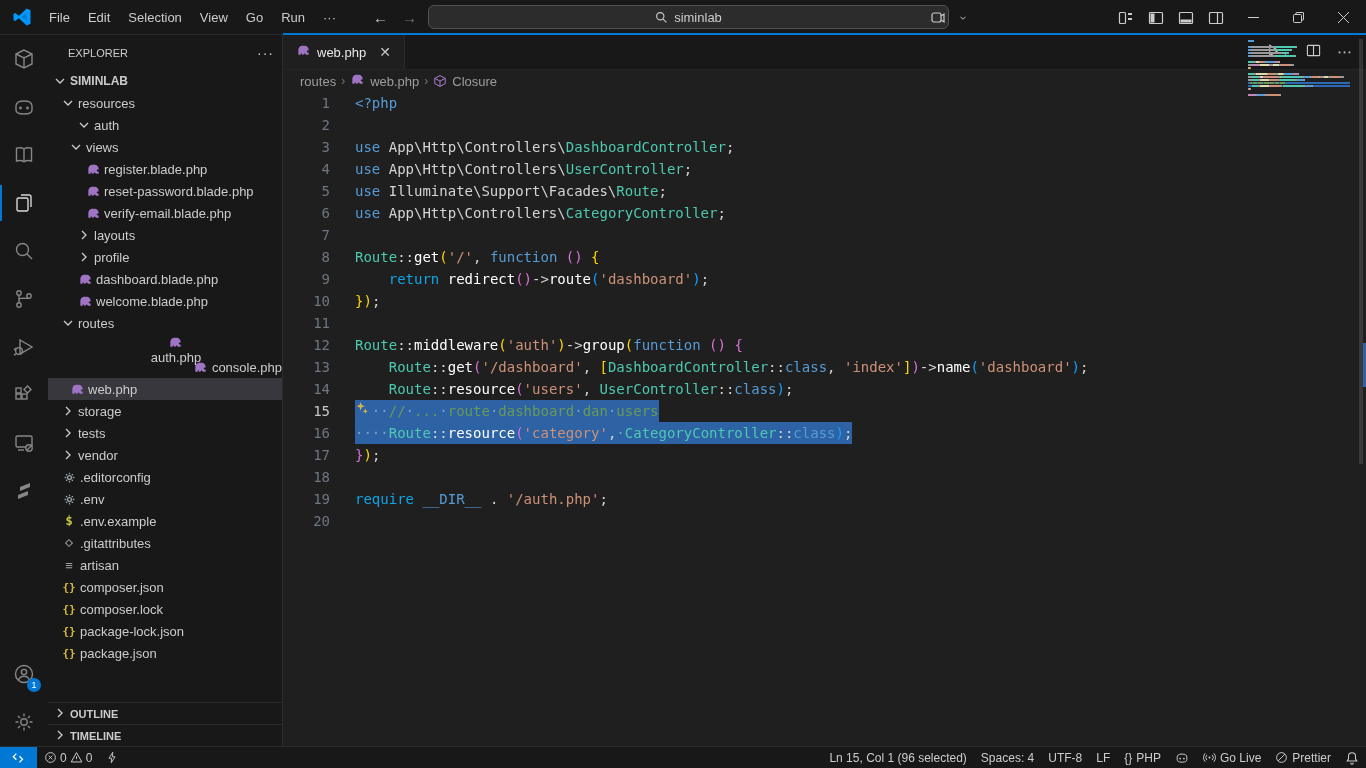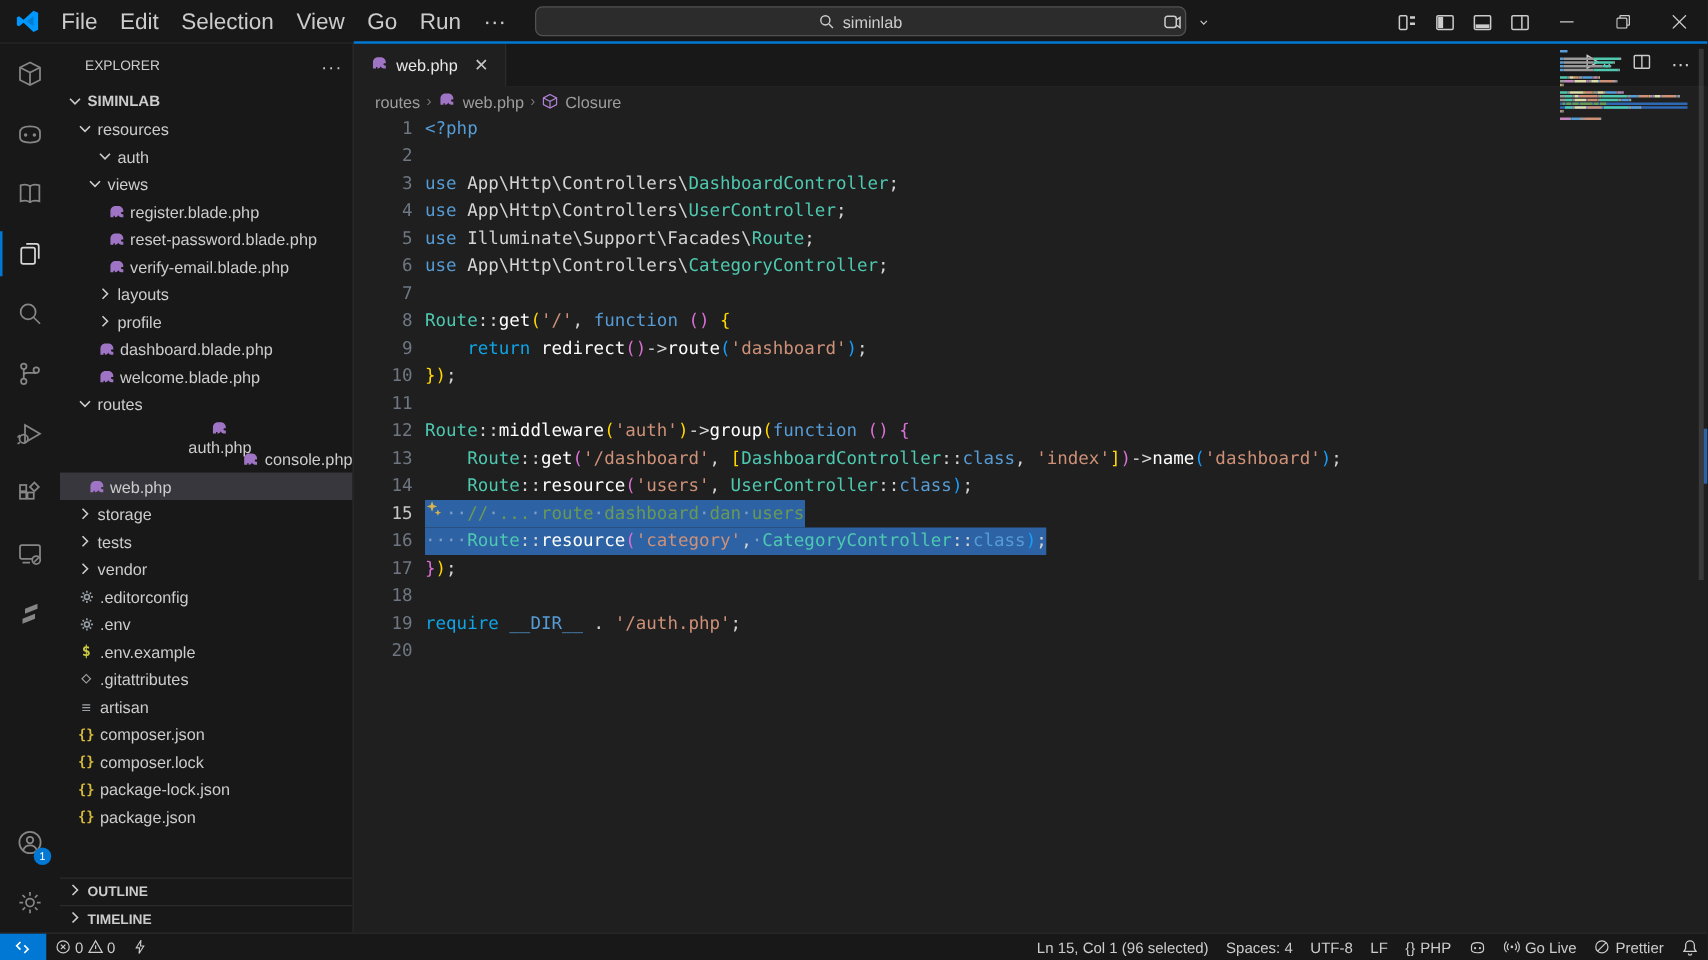--- a/index.html
+++ b/index.html
@@ -4,21 +4,21 @@
 <style>
   * { box-sizing: border-box; }
   html,body { margin:0; padding:0; width:1366px; height:768px; background:#1f1f1f;
     font-family:"Liberation Sans", sans-serif; color:#cccccc; overflow:hidden; }
   .app { position:relative; width:1366px; height:768px; }
 
   
   .titlebar { position:absolute; top:0; left:0; right:0; height:35px; background:#181818;
     display:flex; align-items:center; border-bottom:1px solid #2b2b2b; }
   .vslogo { width:20px; height:20px; margin:0 8px 0 12px; flex:0 0 auto; }
-  .menus { display:flex; font-size:18px; color:#cccccc; }
+  .menus { display:flex; font-size:13px; color:#cccccc; }
   .menu-item { padding:4px 9px; border-radius:5px; cursor:default; }
   .nav-arrows { display:flex; gap:14px; margin-left:28px; font-size:15px; }
   .nav-arrows .dim { color:#7a7a7a; }
   .searchbox { position:absolute; left:428px; top:5px; width:521px; height:24px;
     background:#2c2c2c; border:1px solid #525252; border-radius:6px; display:flex;
     align-items:center; justify-content:center; gap:6px; font-size:13px; color:#cccccc; }
   .tb-right { position:absolute; right:0; top:0; height:35px; display:flex; align-items:center; }
   .tb-icon { width:30px; height:26px; display:flex; align-items:center; justify-content:center;
     border-radius:5px; color:#cccccc; }
   .win-btn { width:45px; height:35px; display:flex; align-items:center; justify-content:center; color:#cccccc; }
@@ -64,21 +64,21 @@
   .tab .close { color:#c5c5c5; font-size:14px; margin-left:4px; padding:1px 3px; border-radius:4px; }
   .editor-actions { margin-left:auto; display:flex; align-items:center; gap:16px; padding-right:14px; color:#cccccc; }
   .breadcrumb { height:22px; display:flex; align-items:center; gap:5px; padding-left:16px; font-size:13px; color:#9d9d9d; }
   .bc-sep { color:#767676; font-size:12px; }
 
   .code { position:relative; padding-top:0; font-family:"DejaVu Sans Mono", monospace;
     font-size:14px; line-height:22px; }
   .line { display:flex; height:22px; white-space:pre; }
   .ln { width:46px; text-align:right; color:#6e7681; flex:0 0 auto; user-select:none; }
   .ln.active { color:#c6c6c6; }
-  .ct { margin-left:10px; }
+  .ct { margin-left:25px; }
   .ct.sel { background:#2d63a4; }
   .tok-kw  { color:#569cd6; }
   .tok-ctrl{ color:#0ea5e9; }
   .tok-fn  { color:#ffffff; }
   .tok-cls { color:#4ec9b0; }
   .tok-str { color:#ce9178; }
   .tok-cmt { color:#6a9955; }
   .tok-pln { color:#d4d4d4; }
   .tok-b1  { color:#ffd602; }
   .tok-b2  { color:#da70d6; }

